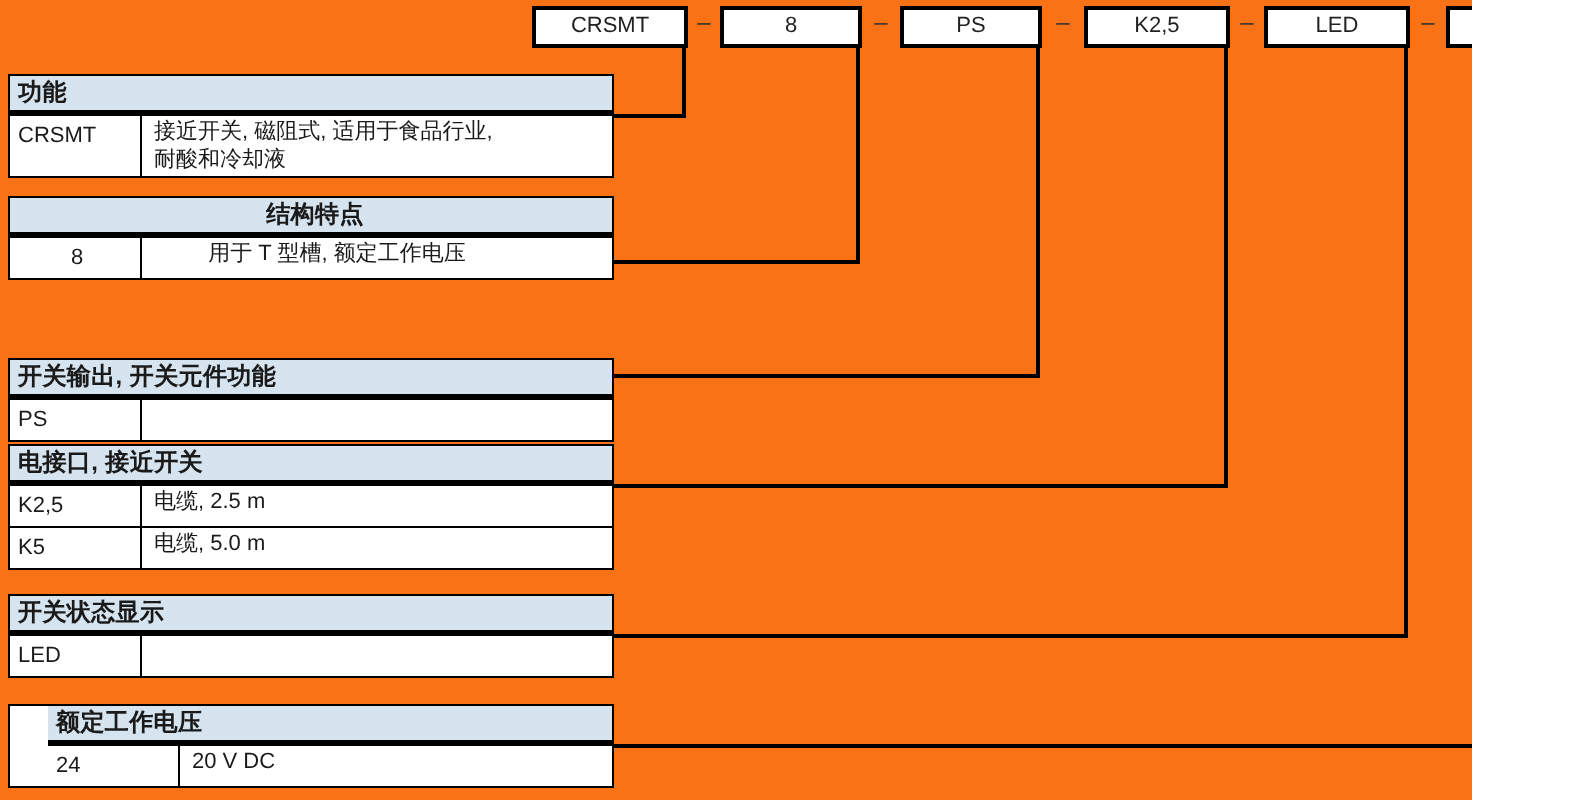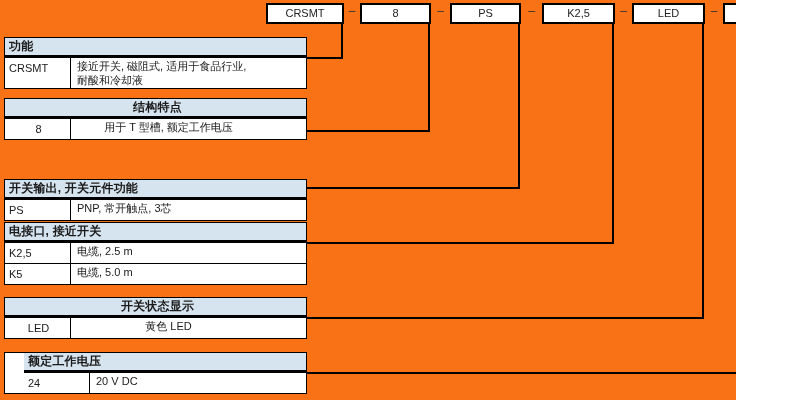--- a/index.html
+++ b/index.html
@@ -84,41 +84,39 @@
     <div class="trow">
       <div class="tcode">8</div>
       <div class="tdesc">用于 T 型槽, 额定工作电压</div>
     </div>
   </div>
 
   <div class="dtable" style="top:163px;margin-top:16px;">
     <div class="thead">开关输出, 开关元件功能</div>
     <div class="trow">
       <div class="tcode">PS</div>
-      <div class="tdesc">PNP, 常开触点, 3芯</div>
     </div>
   </div>
 
   <div class="dtable" style="top:222px;">
     <div class="thead">电接口, 接近开关</div>
     <div class="trow">
       <div class="tcode">K2,5</div>
       <div class="tdesc">电缆, 2.5 m</div>
     </div>
     <div class="trow">
       <div class="tcode">K5</div>
       <div class="tdesc">电缆, 5.0 m</div>
     </div>
   </div>
 
-  <div class="dtable" style="top:297px;text-align:center;">
+  <div class="dtable" style="top:297px;">
     <div class="thead">开关状态显示</div>
     <div class="trow">
       <div class="tcode">LED</div>
-      <div class="tdesc">黄色 LED</div>
     </div>
   </div>
 
   <div class="dtable" style="top:352px;padding-left:19px;">
     <div class="thead">额定工作电压</div>
     <div class="trow">
       <div class="tcode">24</div>
       <div class="tdesc">20 V DC</div>
     </div>
   </div>

